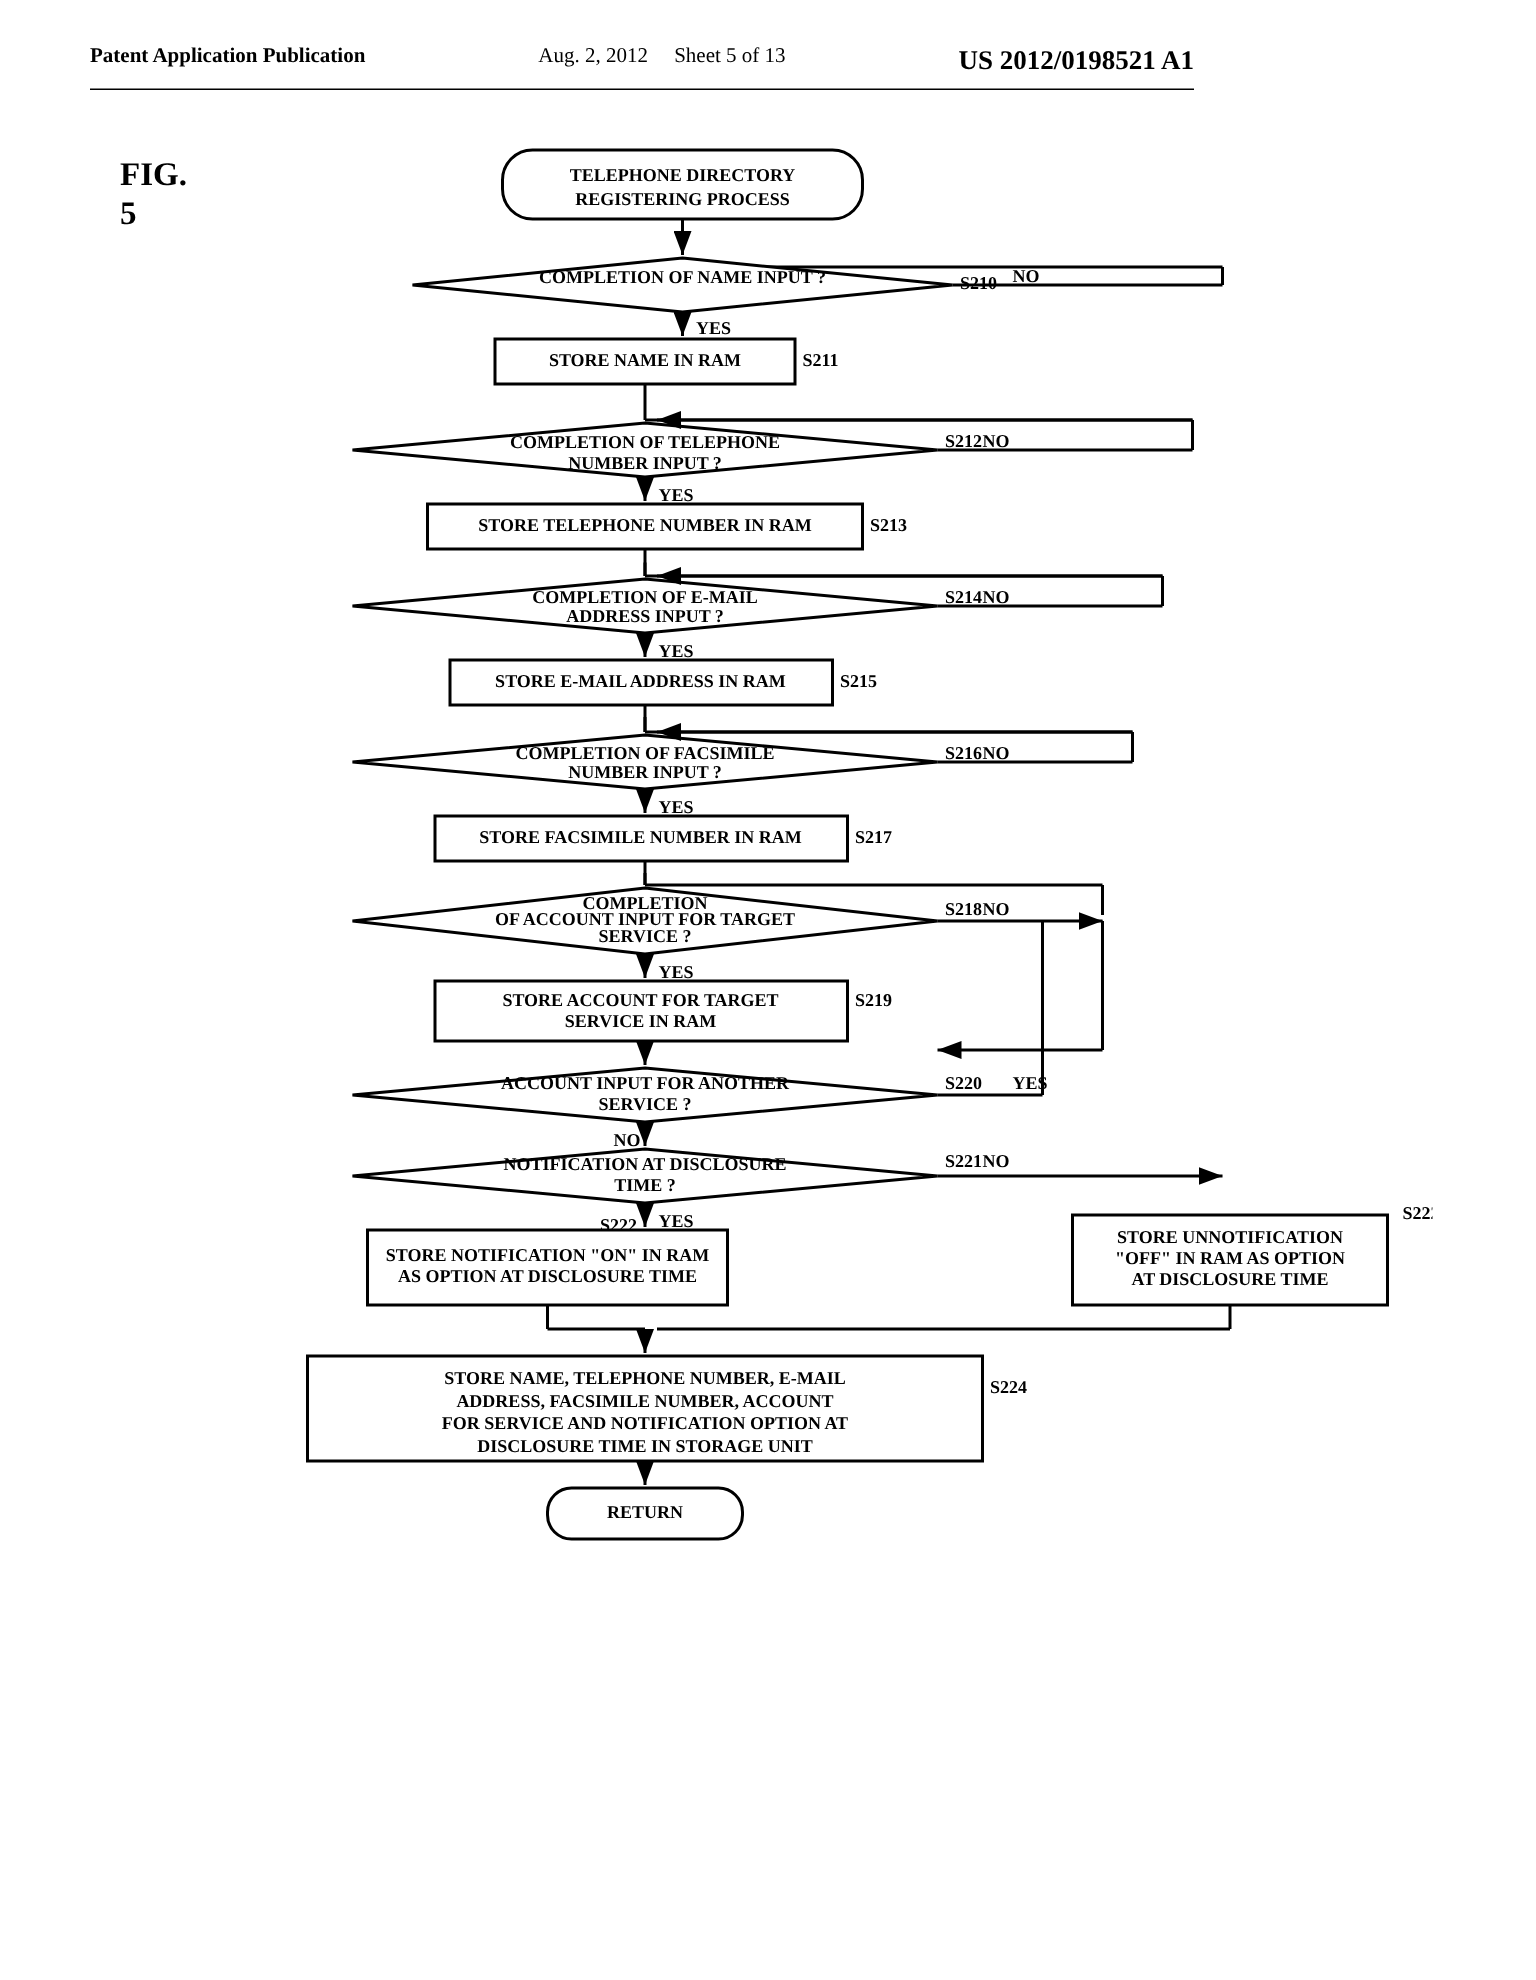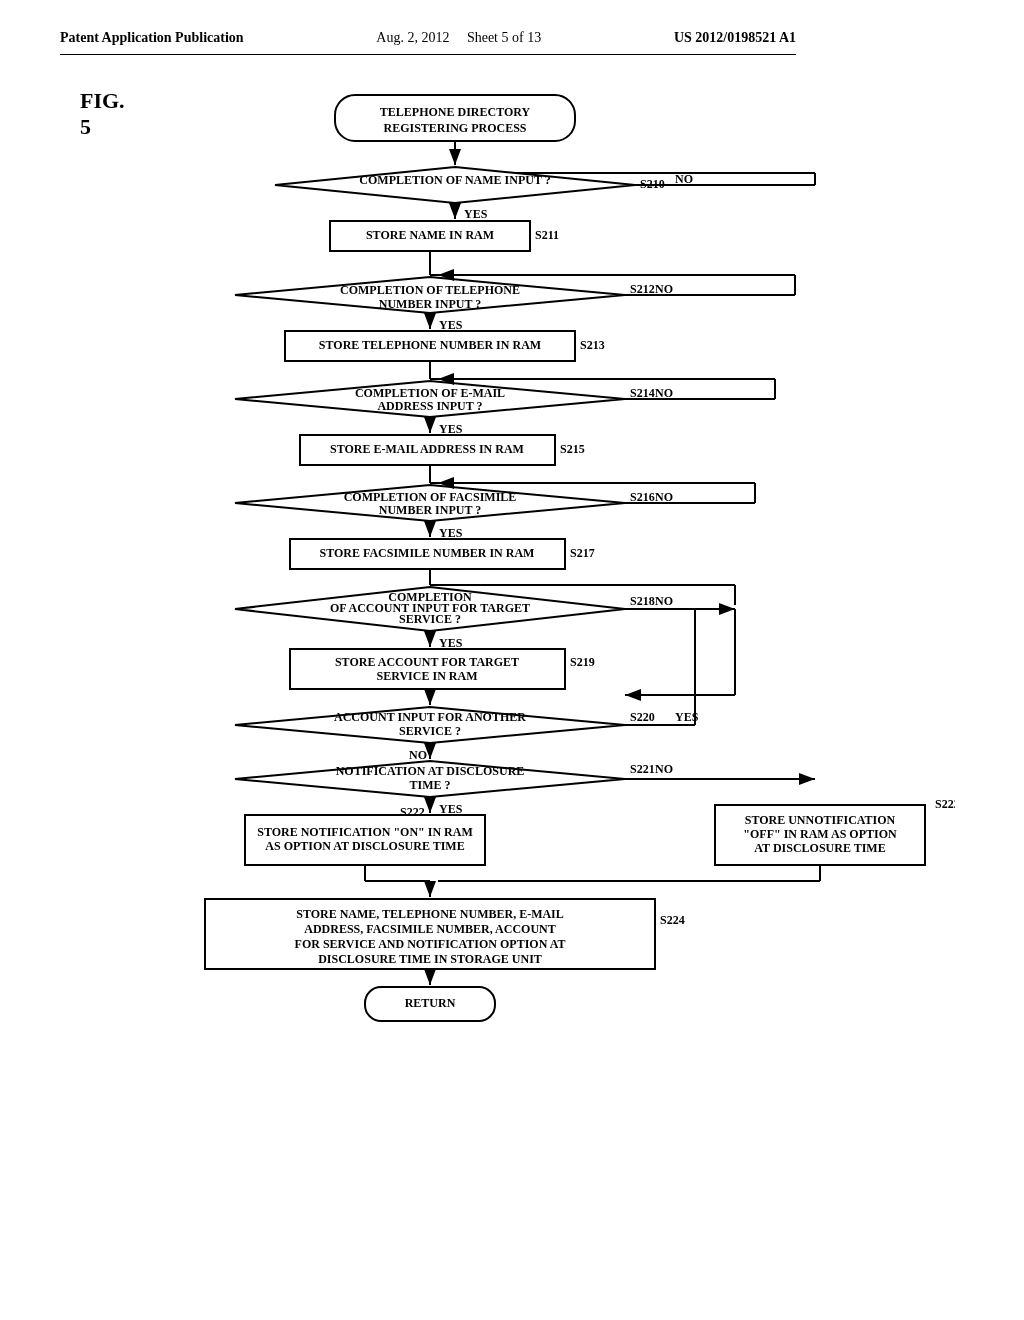--- a/index.html
+++ b/index.html
@@ -33,21 +33,21 @@
       font-size: 14px;
       font-weight: bold;
     }
 
     .header-center {
       font-size: 14px;
       text-align: right;
     }
 
     .header-right {
-      font-size: 14px;
+      font-size: 18px;
       font-weight: bold;
     }
 
     .fig-label {
       font-size: 22px;
       font-weight: bold;
       margin-bottom: 10px;
     }
 
     
@@ -81,21 +81,21 @@
   <div class="header">
     <div class="header-left">Patent Application Publication</div>
     <div class="header-center">
       <span>Aug. 2, 2012</span>&nbsp;&nbsp;&nbsp;&nbsp;
       <span>Sheet 5 of 13</span>
     </div>
     <div class="header-right">US 2012/0198521 A1</div>
   </div>
 
   <div style="display:flex; align-items:flex-start; margin-left: 20px;">
-    <div class="fig-label" style="margin-right:10px; margin-top:3px;">FIG. 5</div>
+    <div class="fig-label" style="margin-right:10px; margin-top:13px;">FIG. 5</div>
 
     <div class="flowchart-svg-container">
       <svg width="820" height="1170" viewBox="0 0 820 1170" xmlns="http://www.w3.org/2000/svg">
         <defs>
           <marker id="arrowhead" markerWidth="8" markerHeight="6" refX="8" refY="3" orient="auto">
             <polygon points="0 0, 8 3, 0 6" fill="#000"></polygon>
           </marker>
         </defs>
 
         <rect x="200" y="10" width="240" height="46" rx="20" ry="20" fill="white" stroke="black" stroke-width="2"></rect>

